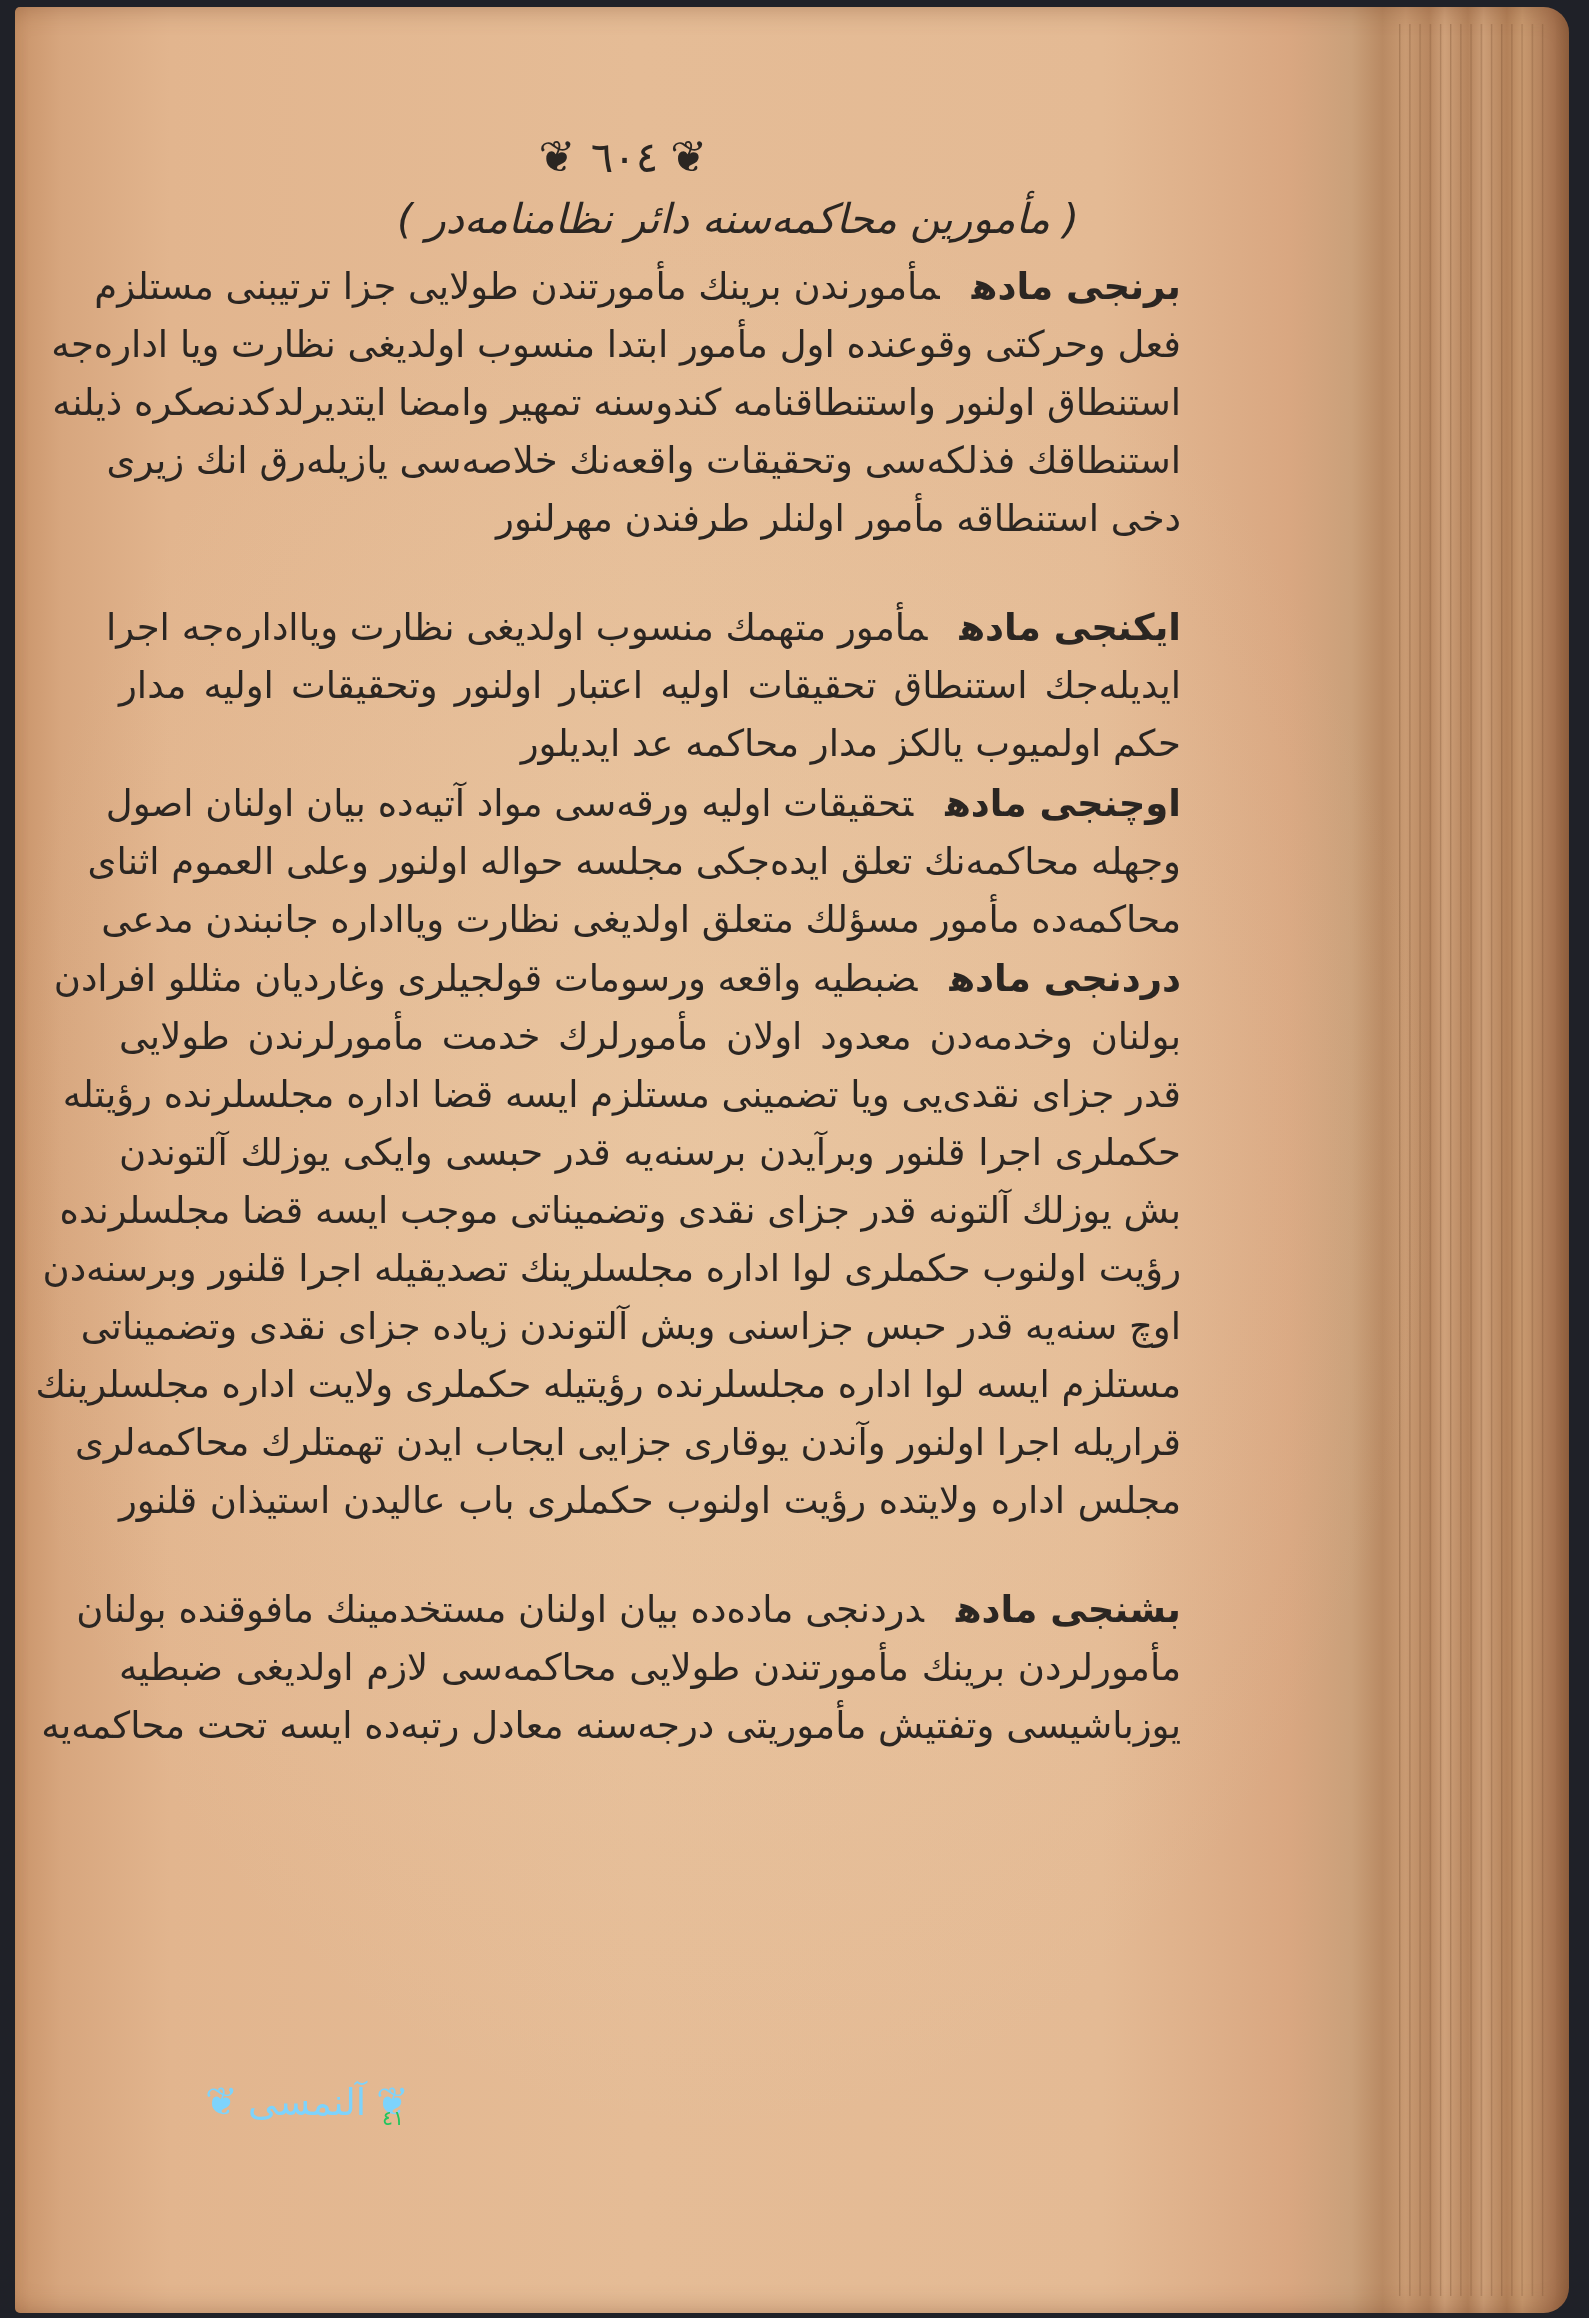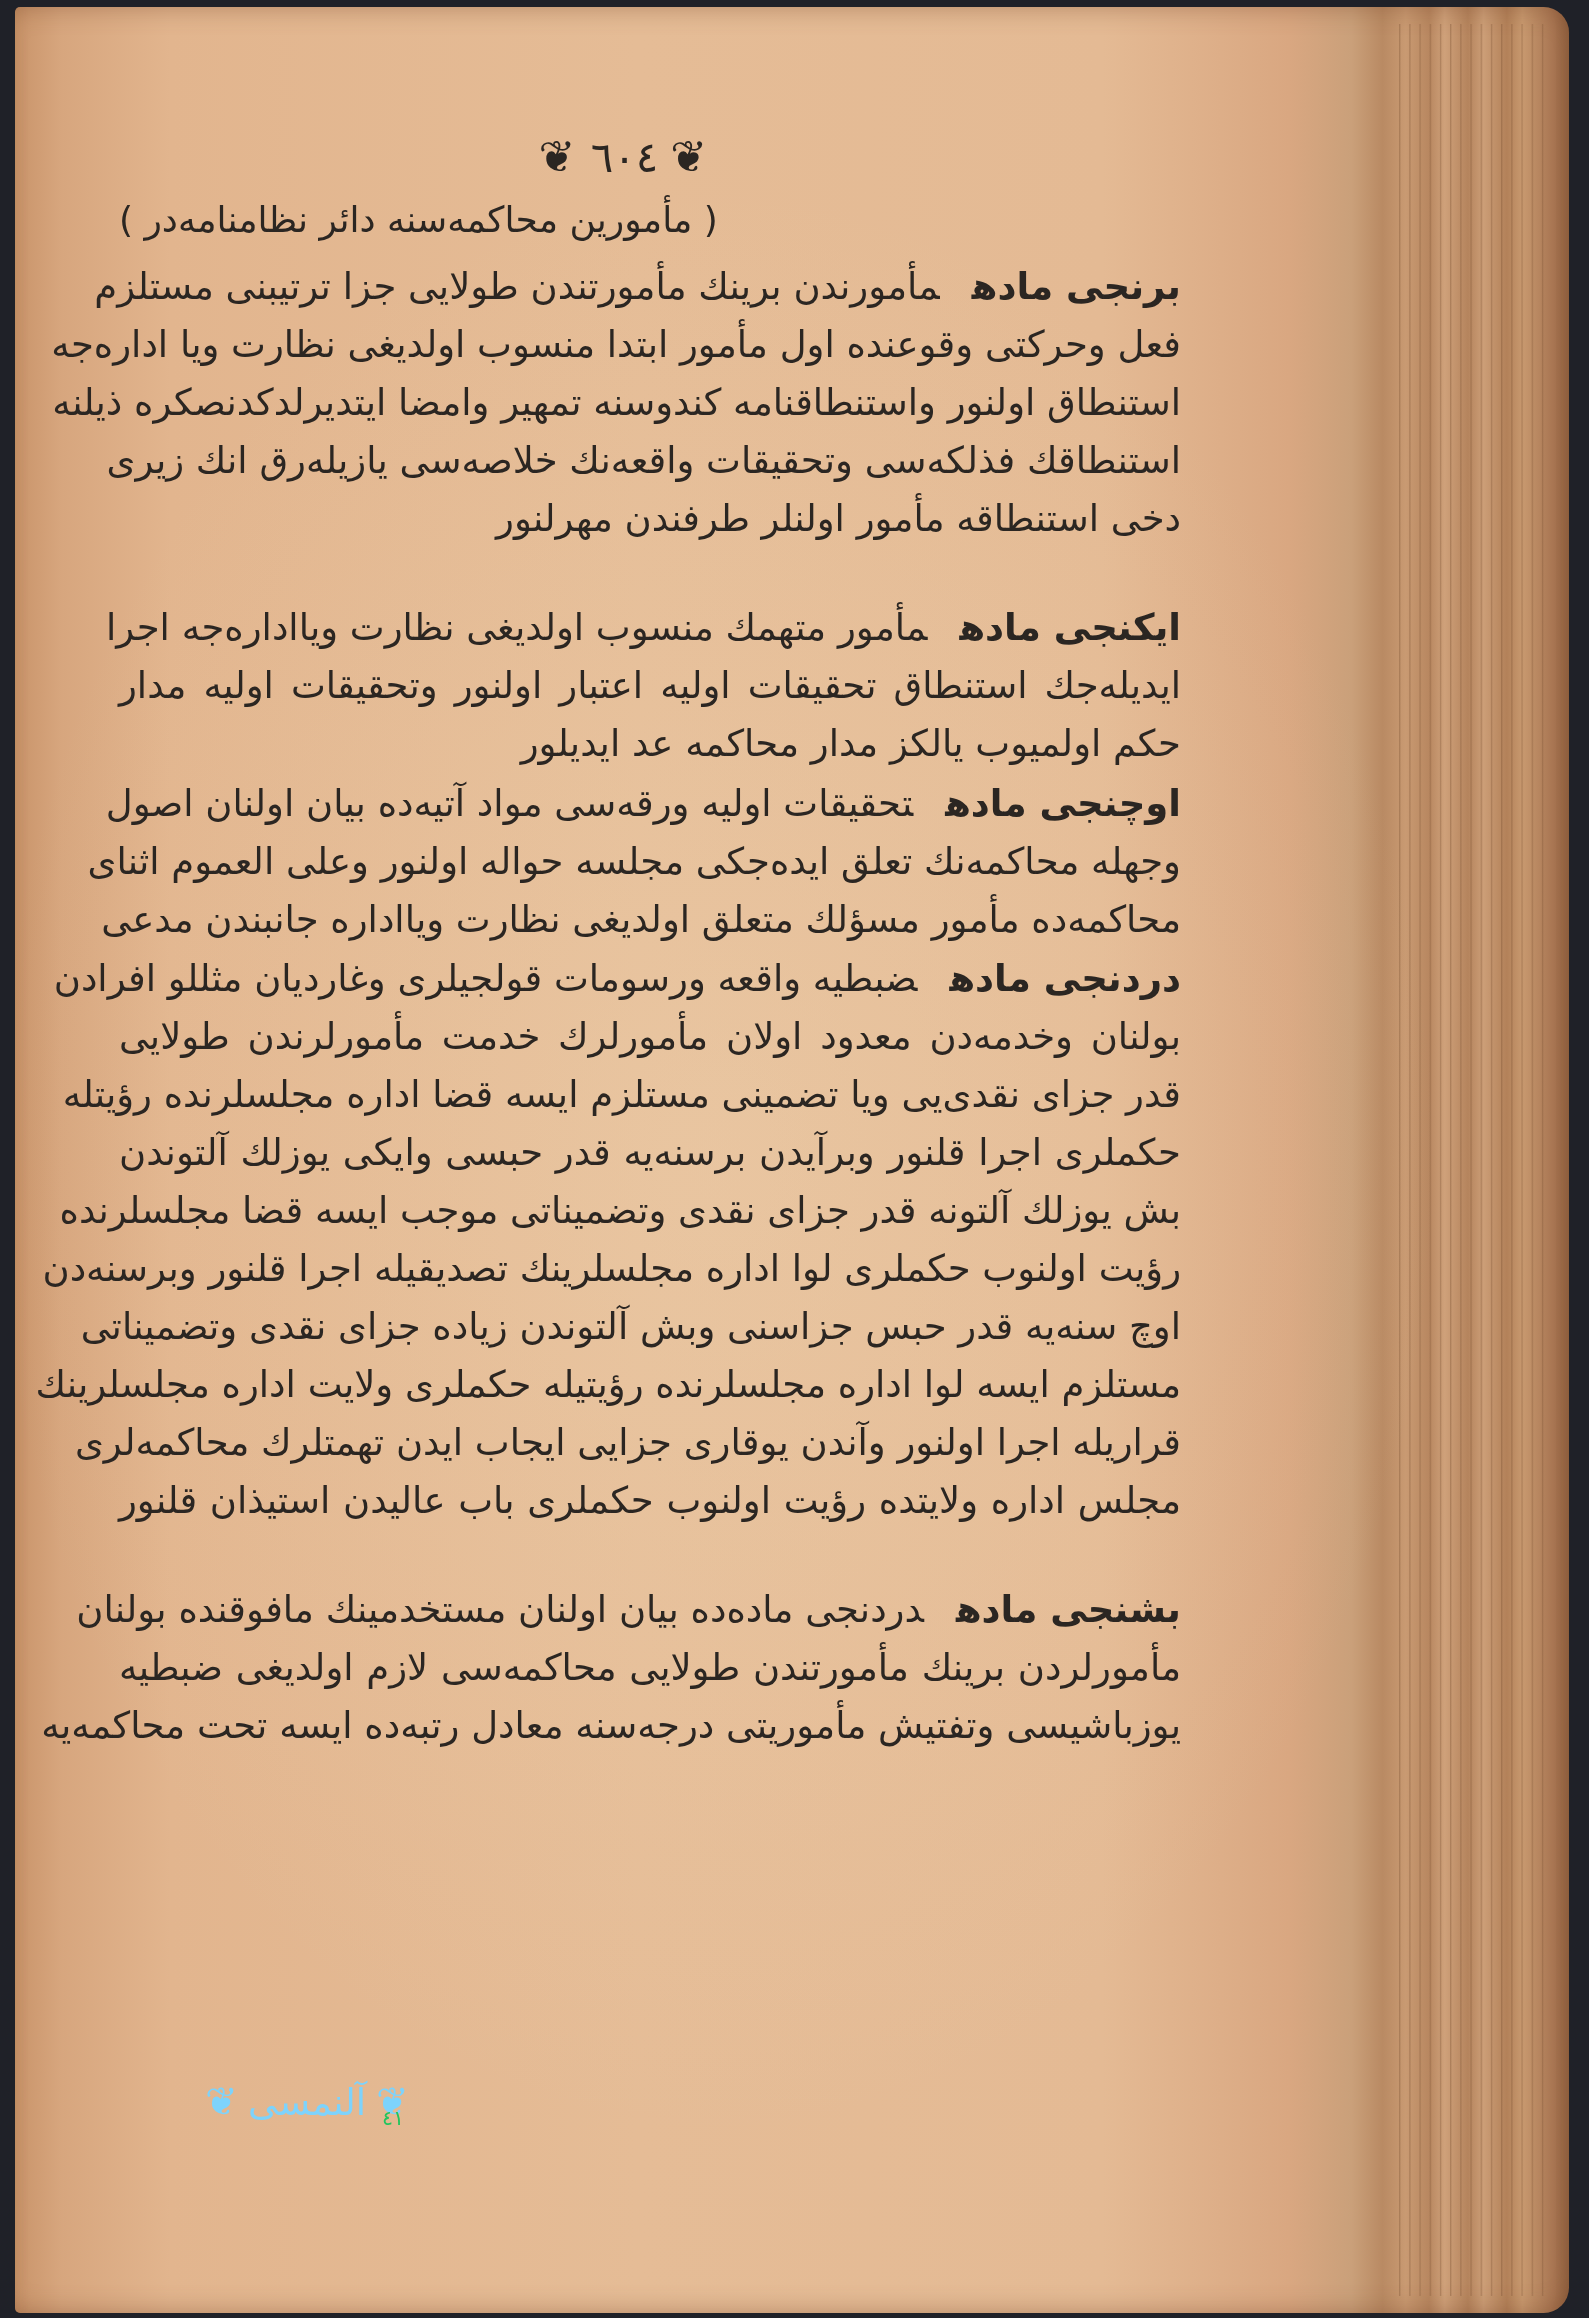--- a/index.html
+++ b/index.html
@@ -87,25 +87,26 @@
       letter-spacing: 3.4px;
       margin-top: 12px;
     }
     .page-number .orn {
       display: inline-block;
       font-size: 44px;
       color: #2b2622;
       margin: 0 12px;
     }
     .title {
-      text-align: left;
-      font-size: 36px;
+      text-align: right;
+      font-size: 41px;
       line-height: 59px;
       height: 68px;
       padding-right: 102px;
+      font-style: italic;
     }
     .article {
       font-size: 37px;
       line-height: 58px;
       text-align: justify;
       text-align-last: right;
     }
     .article .line {
       display: block;
       height: 58px;

